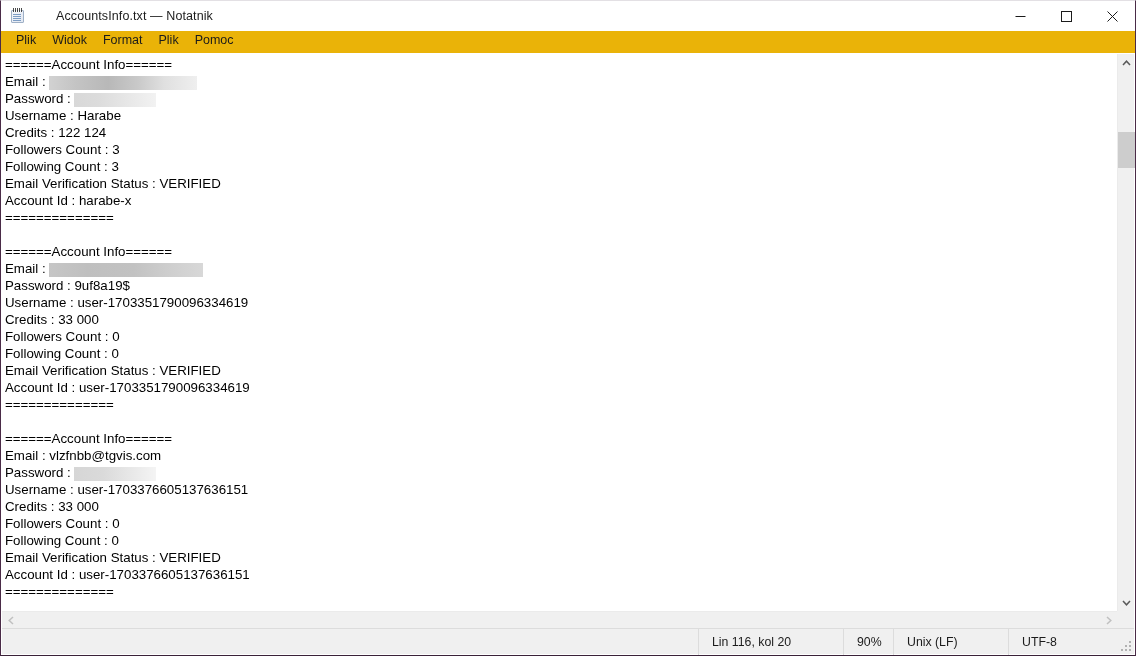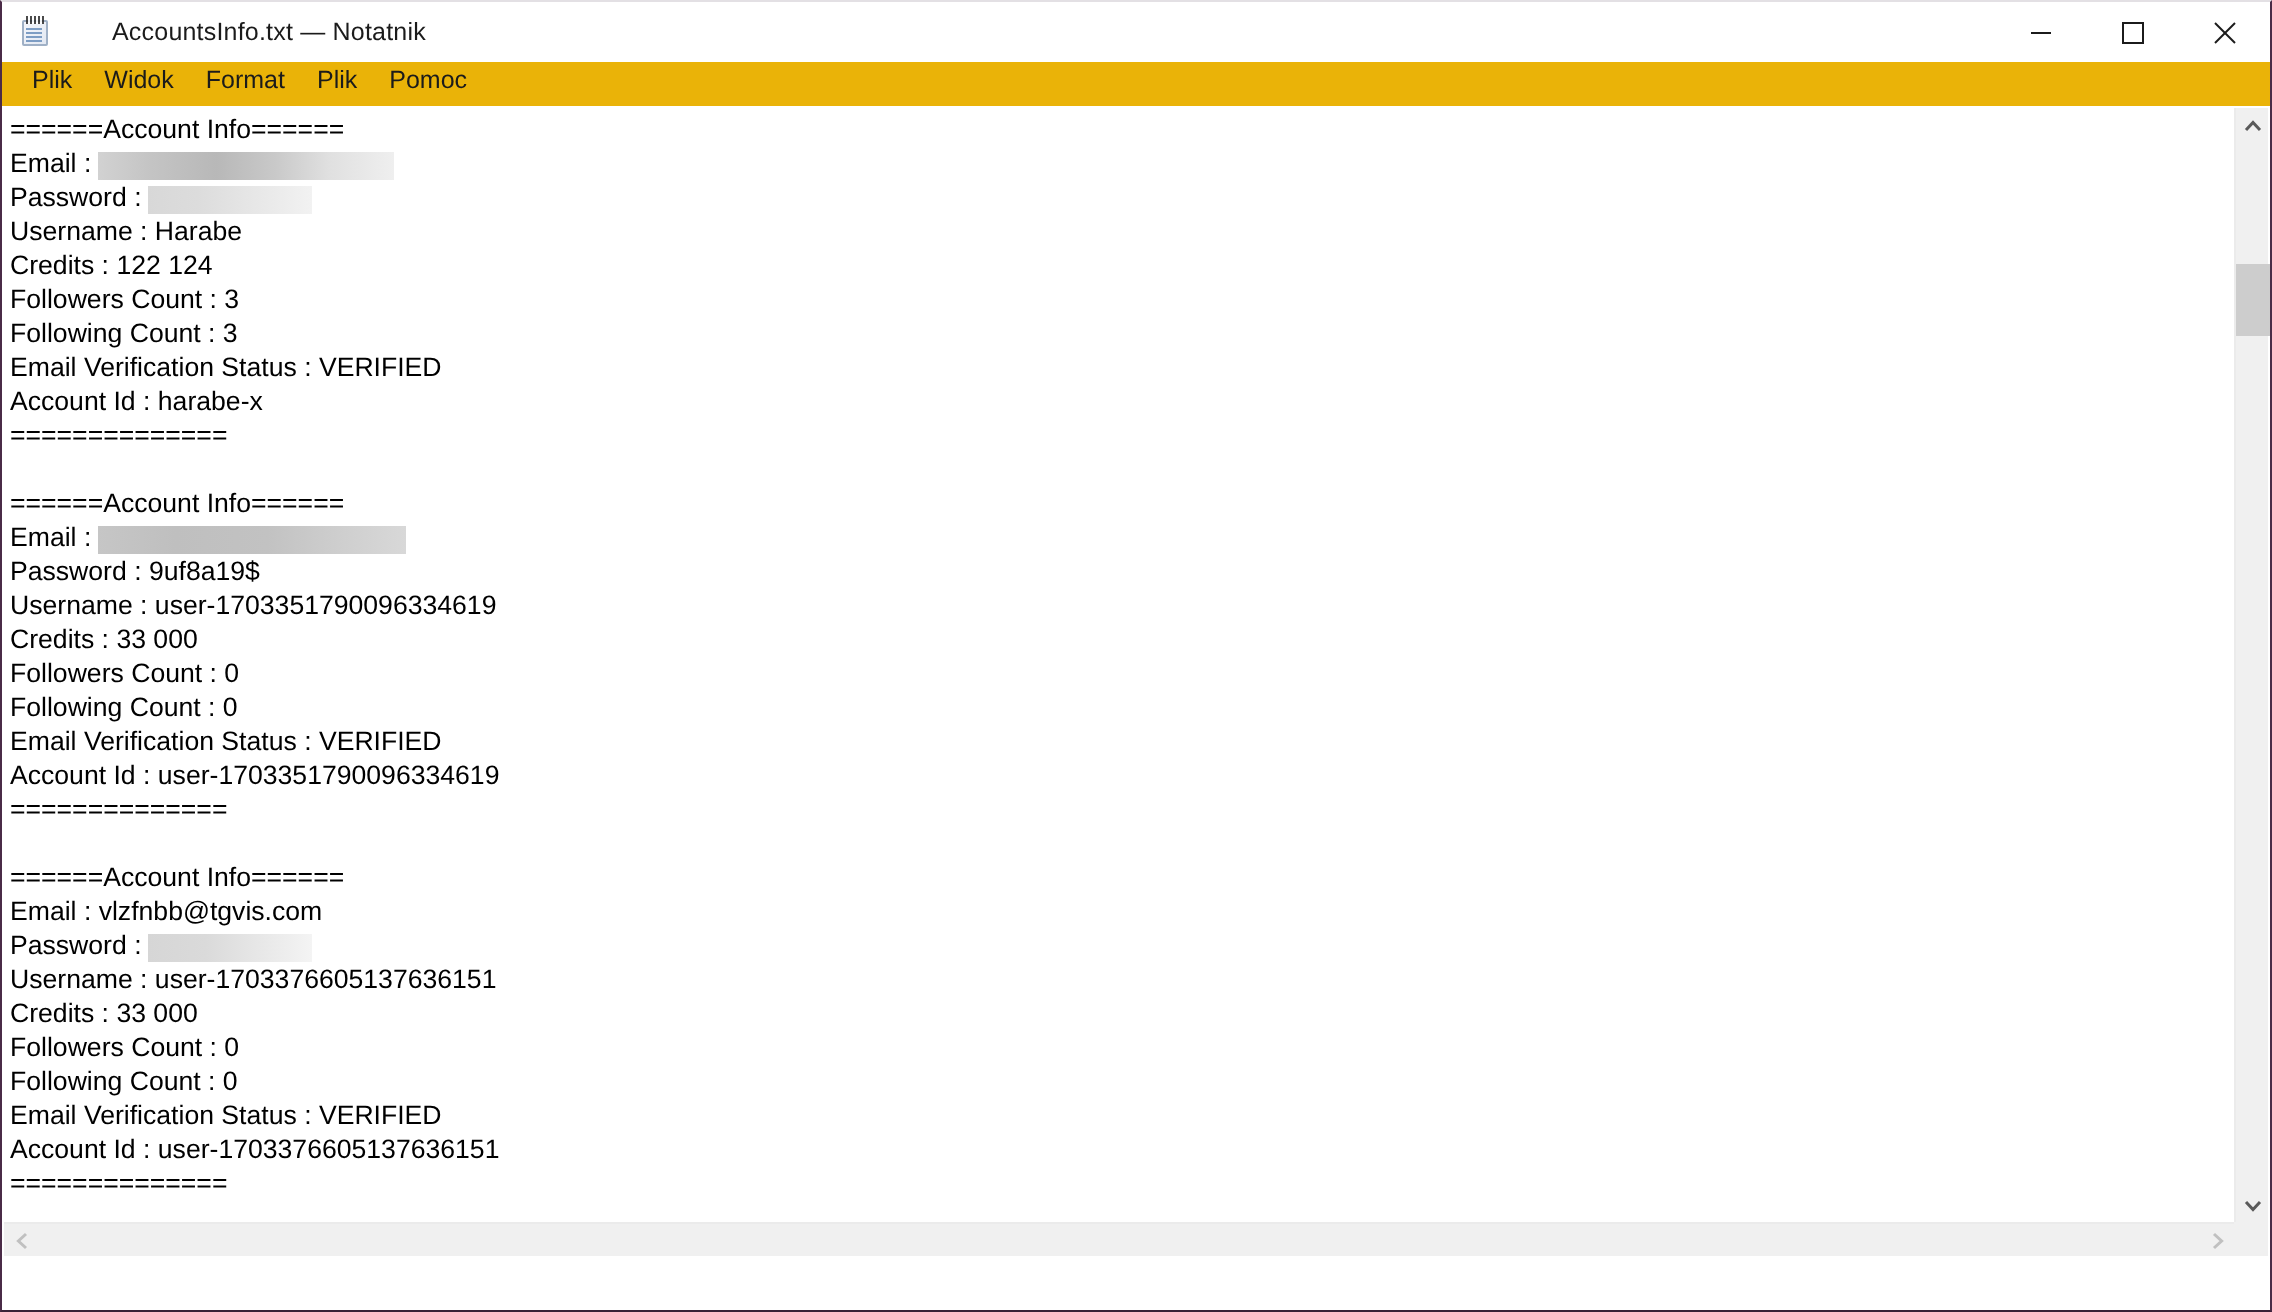--- a/index.html
+++ b/index.html
@@ -267,14 +267,28 @@
       </svg>
     </div>
     <div class="hsb-arrow" id="hs-right">
       <svg width="6" height="9" viewBox="0 0 6 9">
         <path d="M1 1 L4.8 4.5 L1 8" fill="none" stroke="#c0c0c0" stroke-width="1.5"></path>
       </svg>
     </div>
   </div>
   <div id="corner-box"></div>
 
+  <div id="statusbar">
+    <div class="sb-cell" id="sb-pos">Lin 116, kol 20</div>
+    <div class="sb-cell" id="sb-zoom">90%</div>
+    <div class="sb-cell" id="sb-eol">Unix (LF)</div>
+    <div class="sb-cell" id="sb-enc">UTF-8</div>
+    <div id="grip">
+      <i style="right:0;bottom:0"></i>
+      <i style="right:4px;bottom:0"></i>
+      <i style="right:8px;bottom:0"></i>
+      <i style="right:0;bottom:4px"></i>
+      <i style="right:4px;bottom:4px"></i>
+      <i style="right:0;bottom:8px"></i>
+    </div>
+  </div>
 
 </div>
 
 </body></html>

